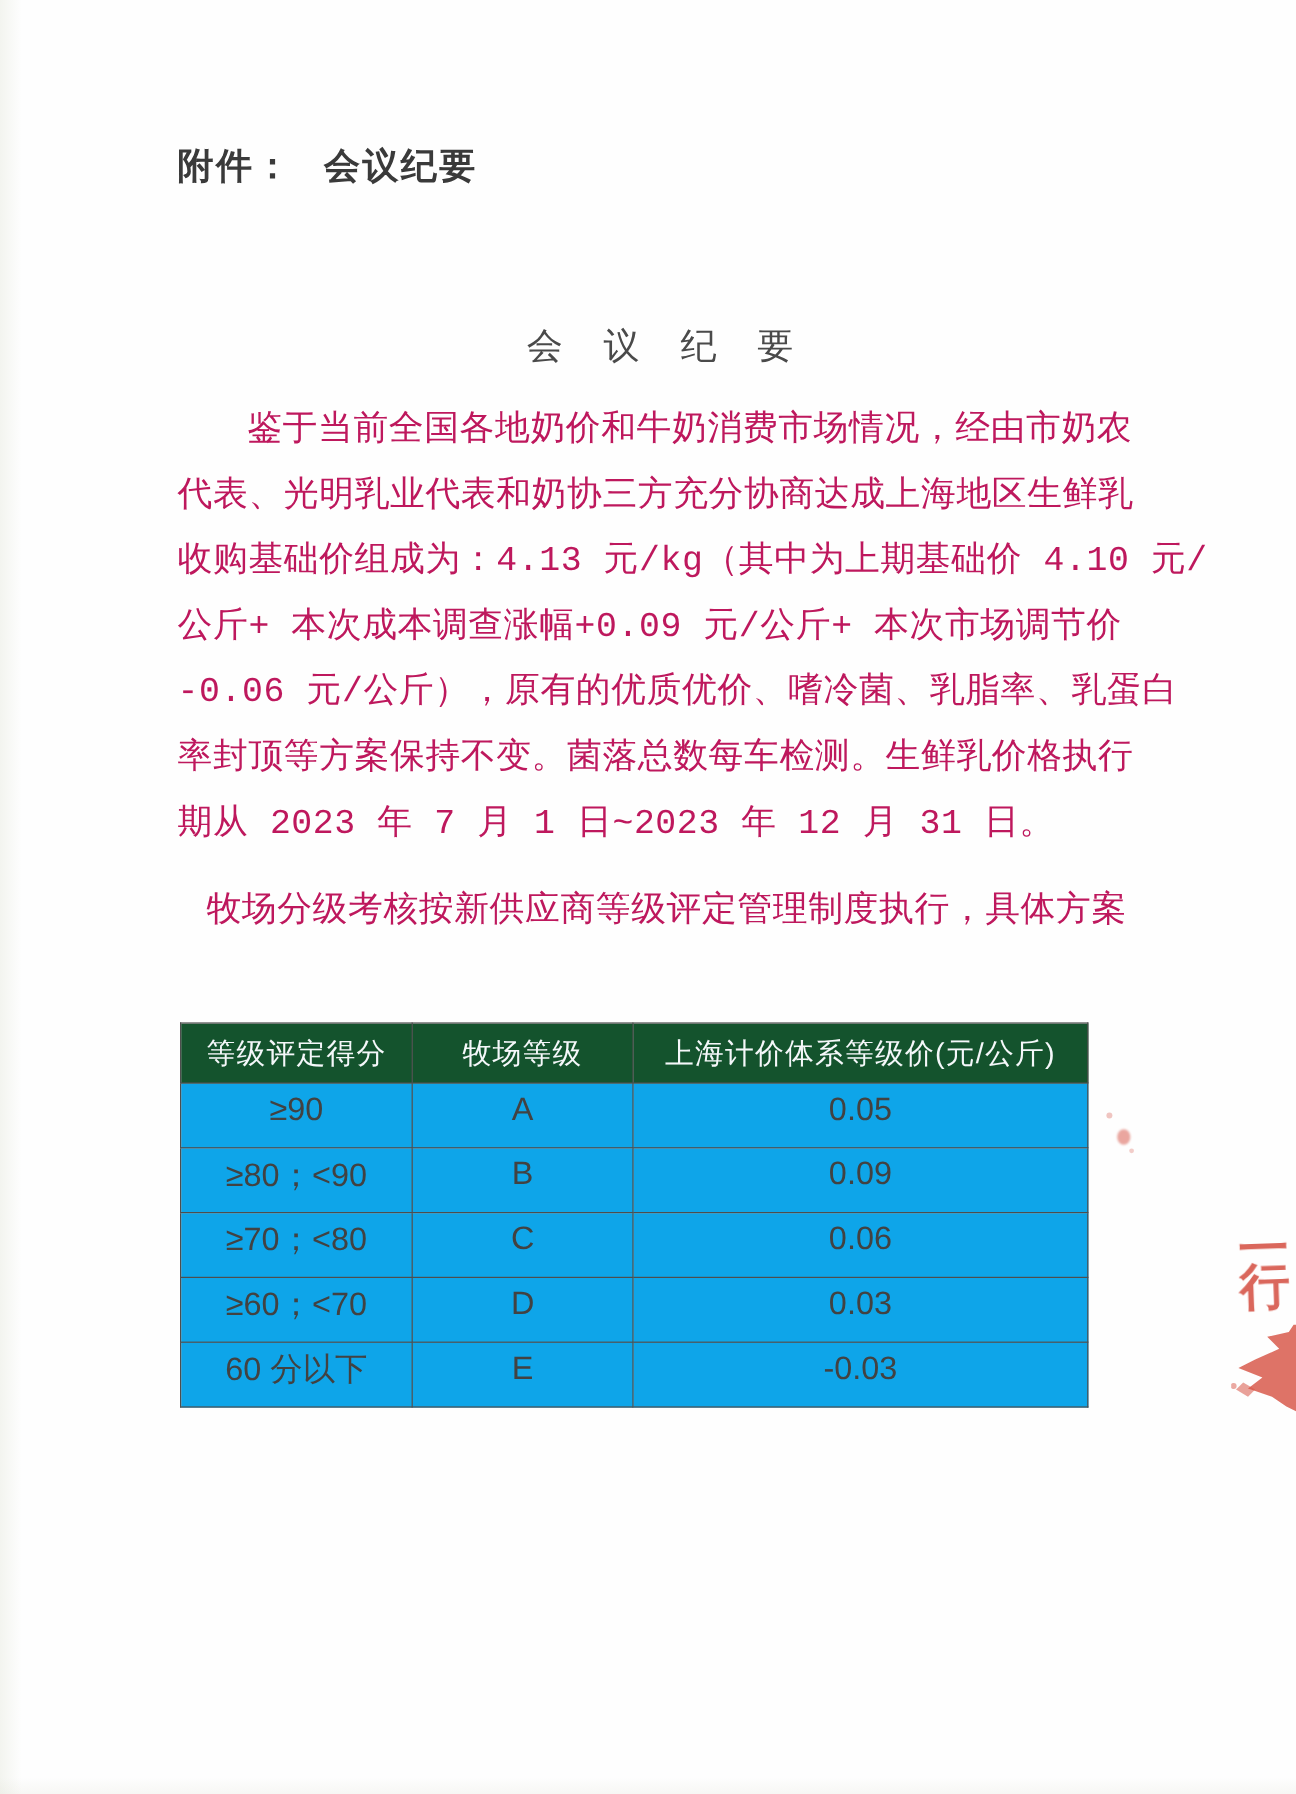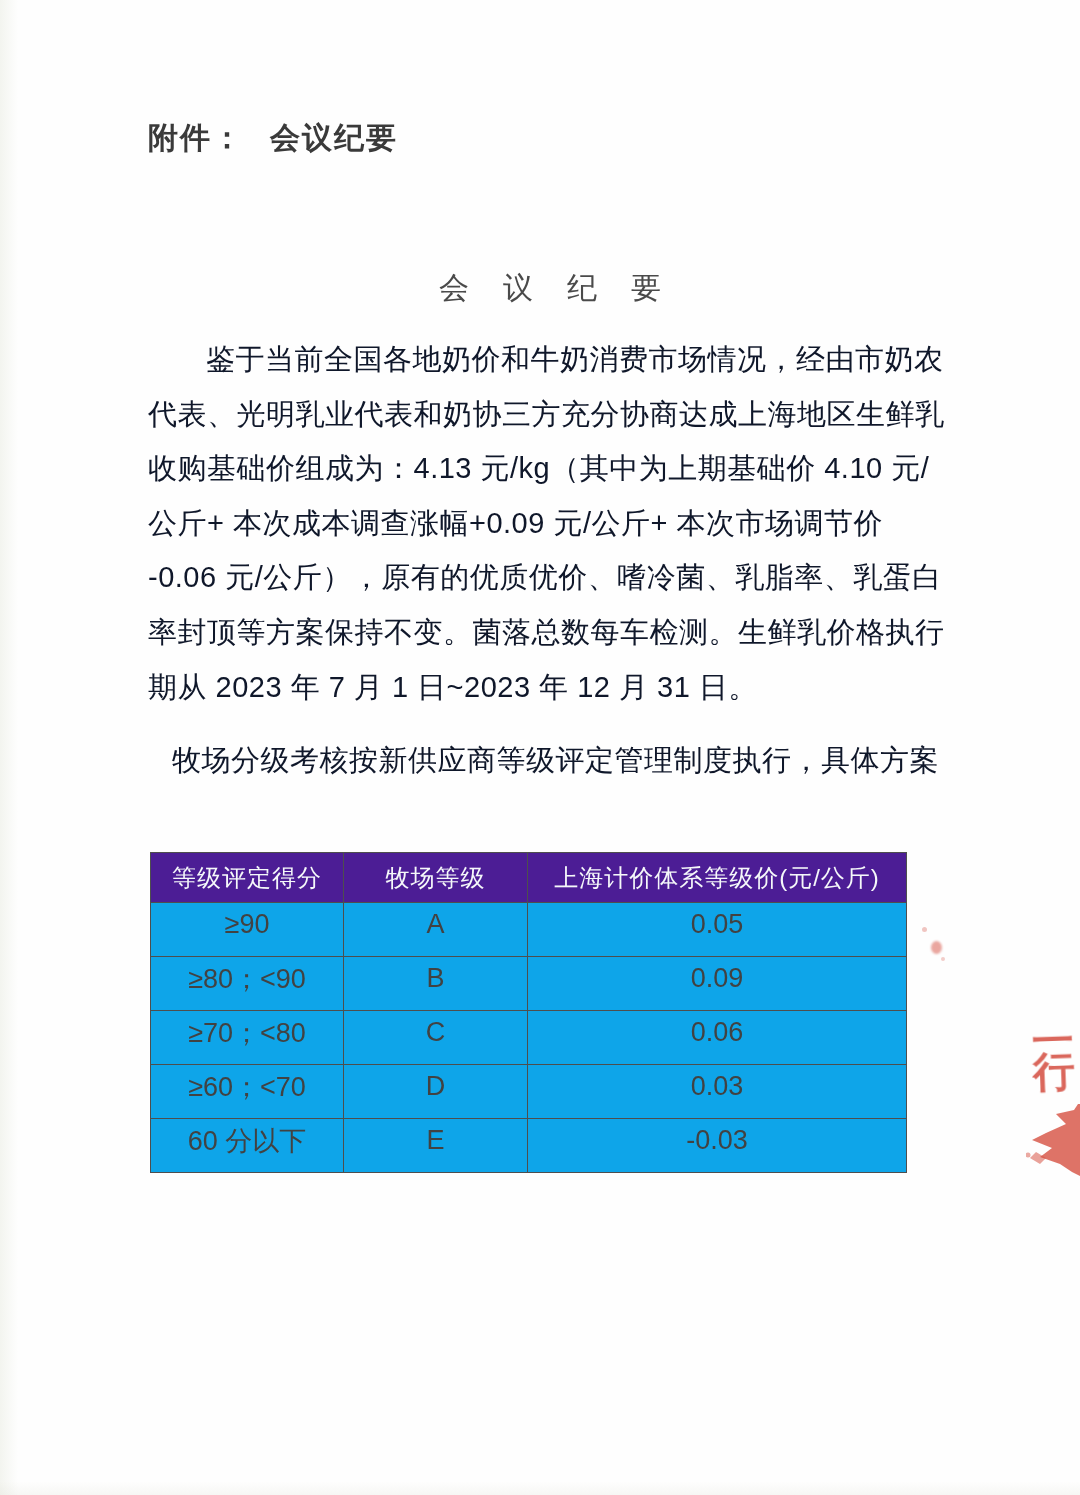--- a/index.html
+++ b/index.html
@@ -54,43 +54,44 @@
     font-size: 30px;
     color: #4a4a4a;
     letter-spacing: 34px;
     text-indent: 34px;
   }
 
   .para { position: absolute; left: 148px; width: 772px; }
   .para .line {
     font-size: 29px;
     line-height: 54.6px;
-    color: #0f172a;
+    color: #be185d;
     white-space: nowrap;
     letter-spacing: 0.5px;
+    font-family: Liberation Mono, monospace;
   }
   .para-1 { top: 332px; }
   .para-1 .line:first-child { text-indent: 58px; }
   .para-2 { top: 733px; }
   .para-2 .line:first-child { text-indent: 24px; }
 
   table.grade-table {
     position: absolute;
     left: 150px; top: 852px;
     width: 756px;
     border-collapse: collapse;
     table-layout: fixed;
   }
   .grade-table th, .grade-table td {
     border: 1.6px solid #4e4e4e;
     text-align: center;
     vertical-align: middle;
   }
   .grade-table th {
-    background: #4c1d95;
+    background: #14532d;
     color: #f5f8fa;
     font-weight: normal;
     font-size: 24px;
     height: 50px;
     letter-spacing: 1px;
   }
   .grade-table td {
     height: 54px;
     font-size: 27px;
     color: #424242;

